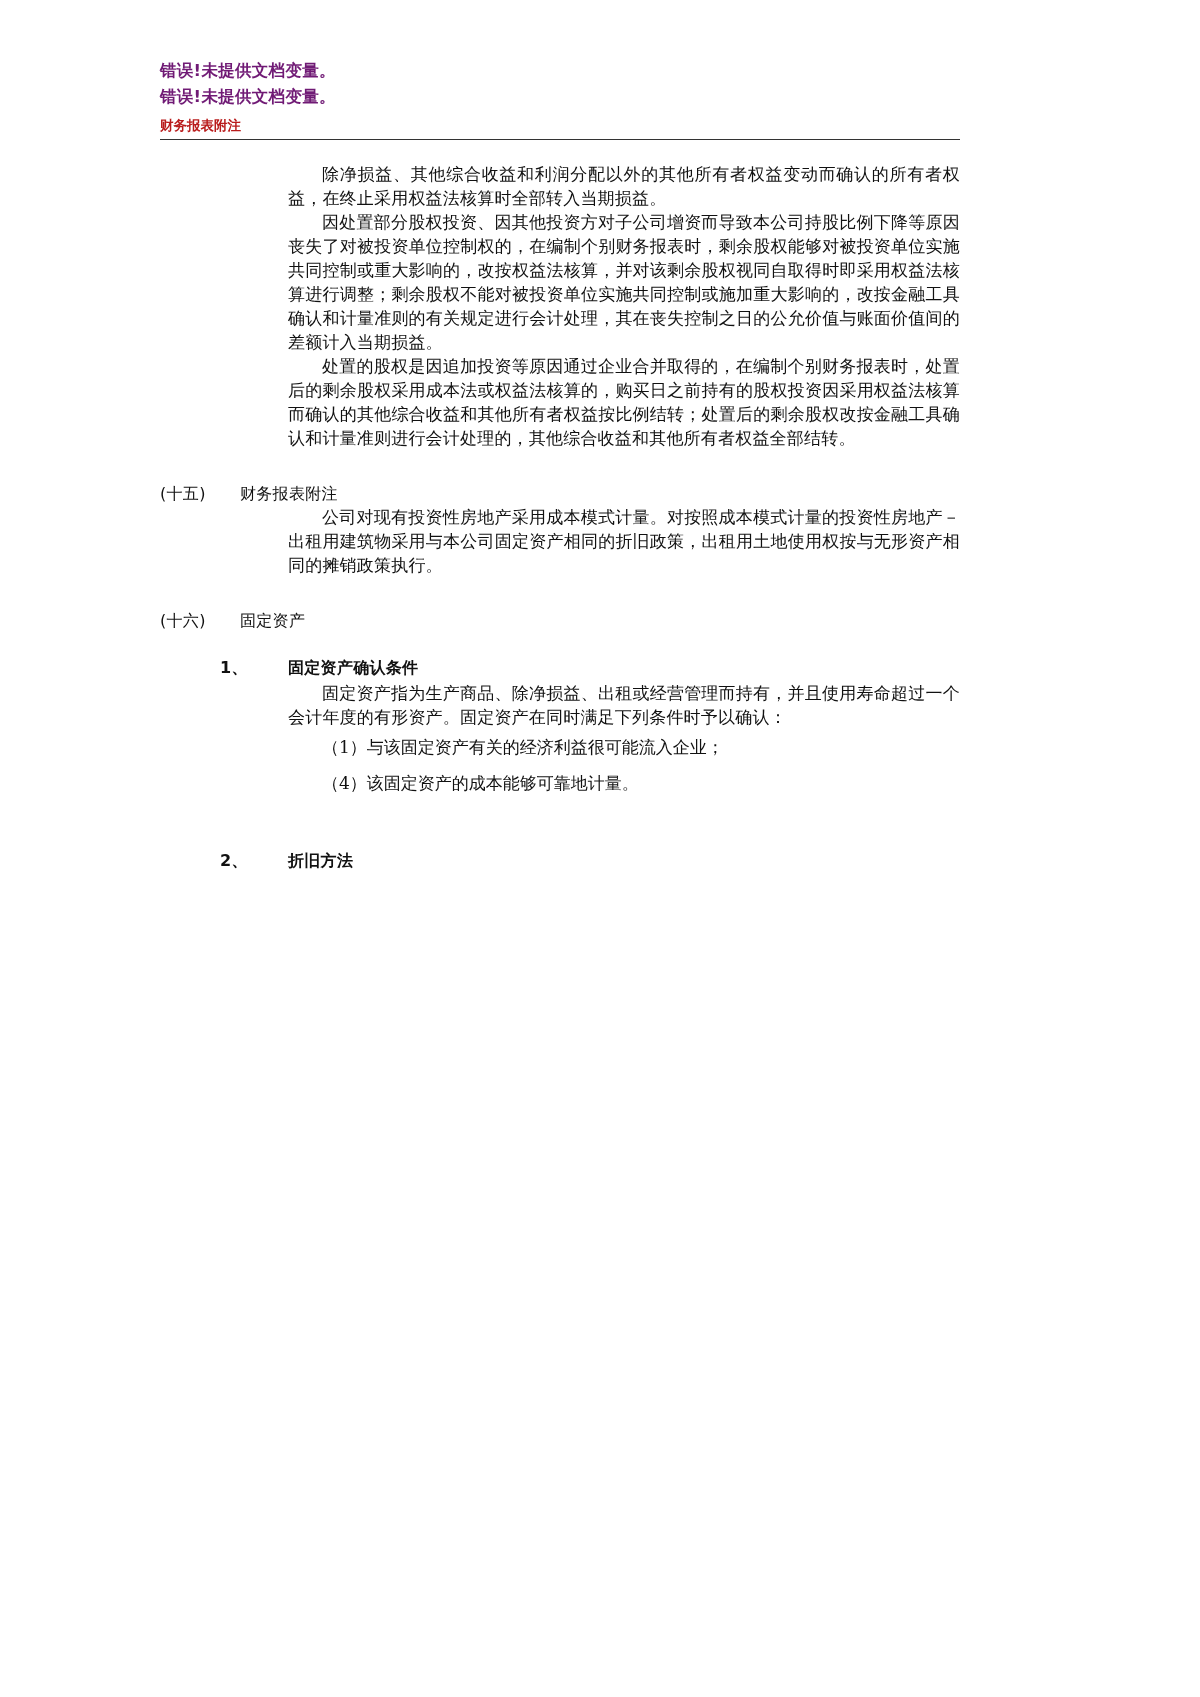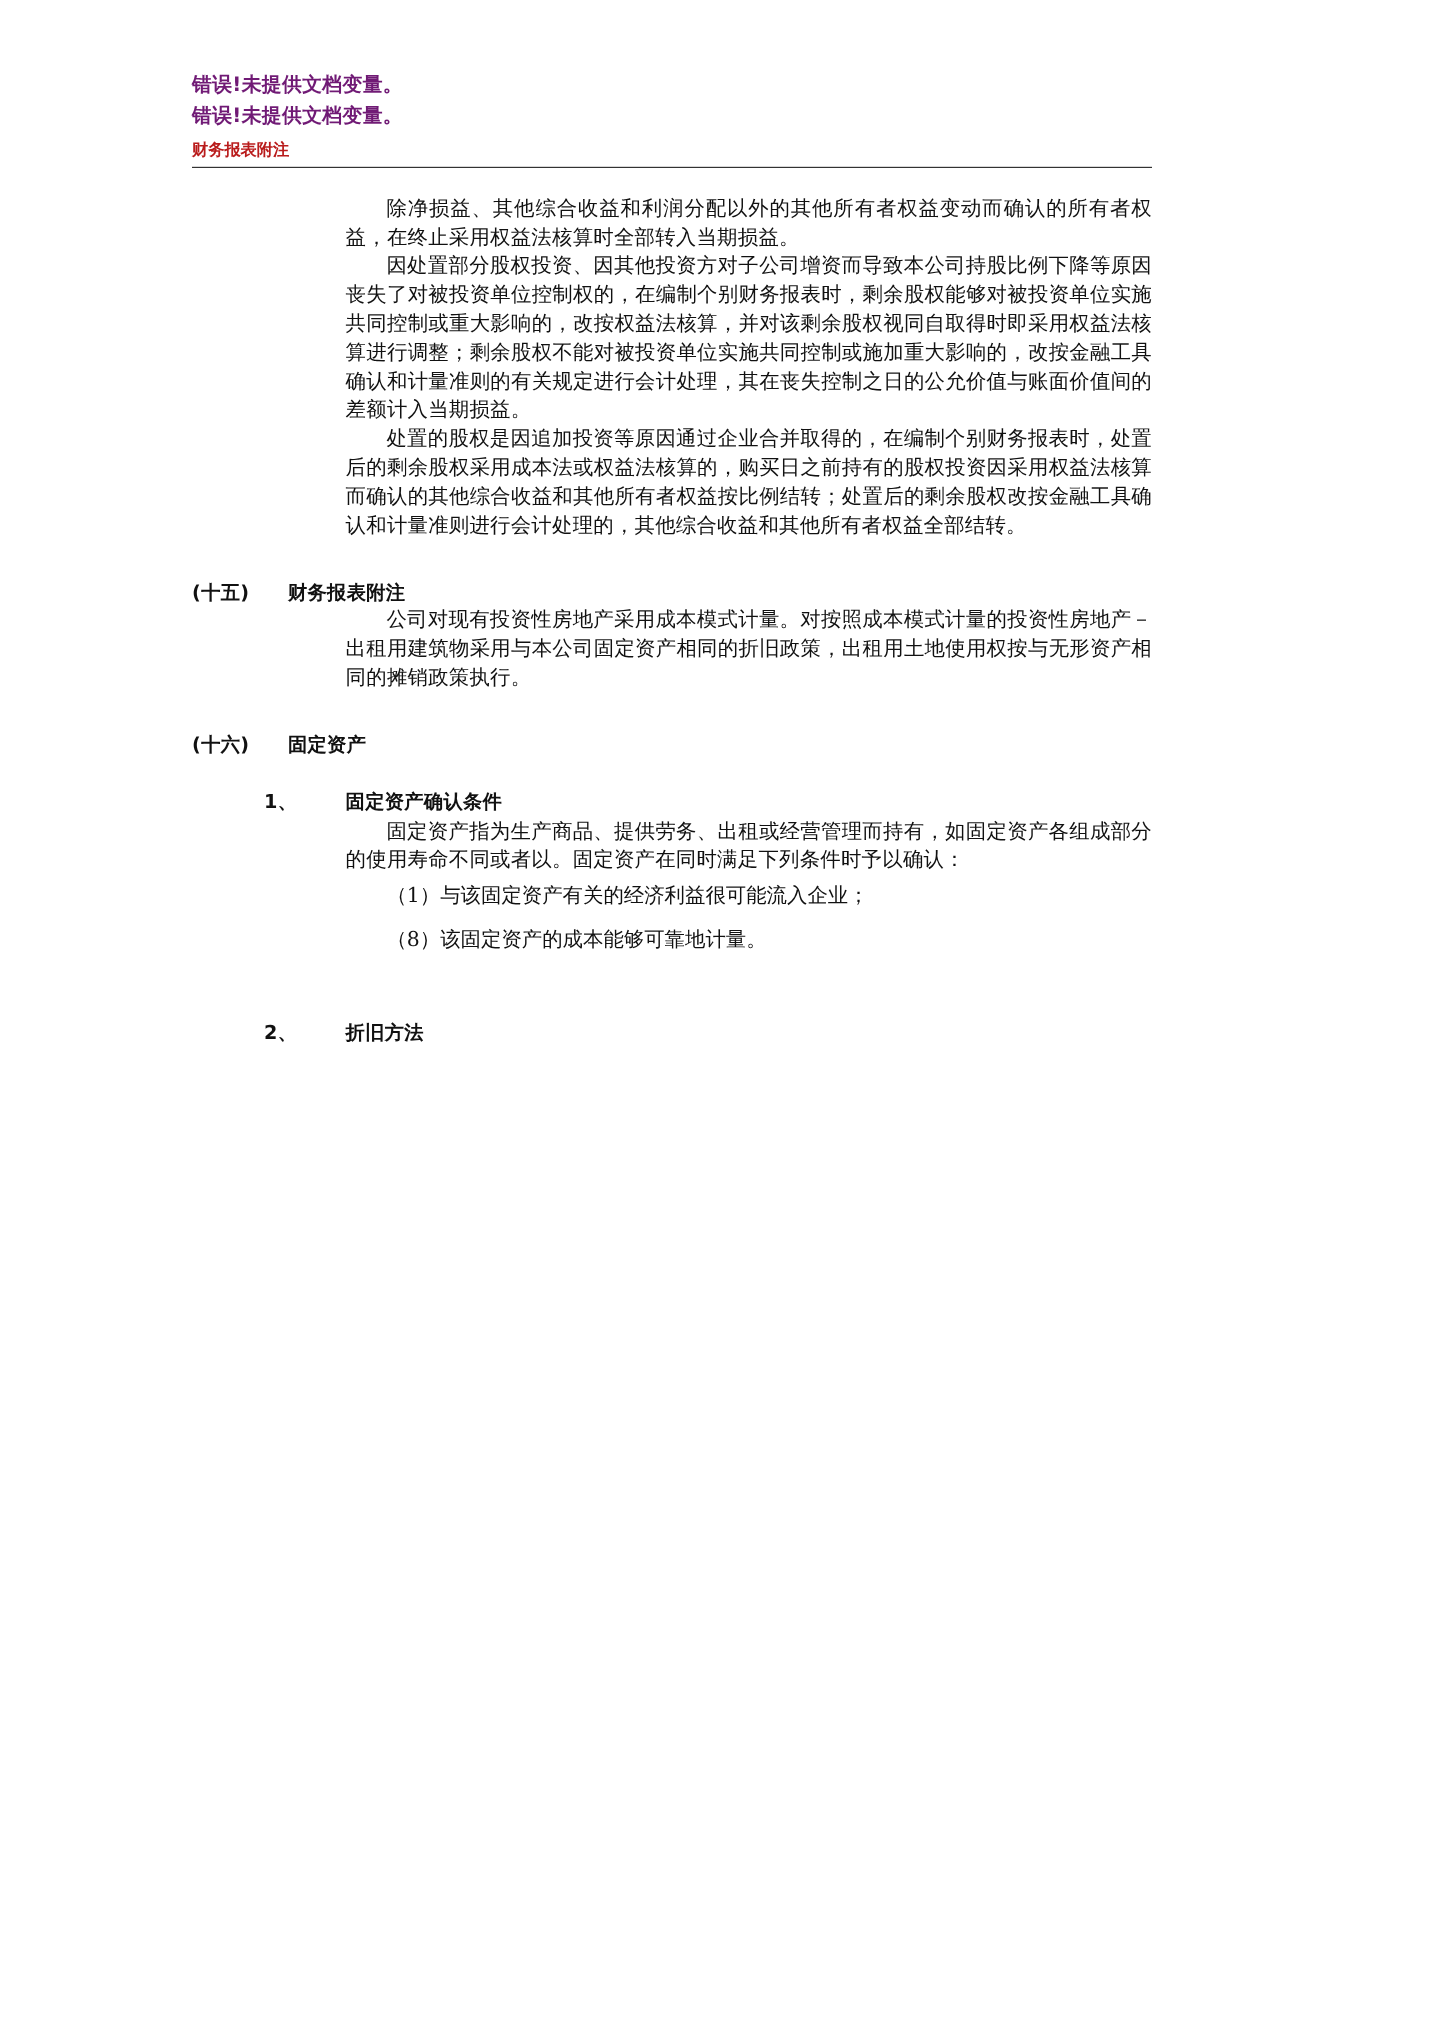--- a/index.html
+++ b/index.html
@@ -63,21 +63,21 @@
   }
   .indent-block-2 {
     margin-left: 128px;
     width: 672px;
   }
   .section-heading {
     margin-top: 34px;
     display: flex;
     align-items: center;
     font-family: "DejaVu Sans", "Liberation Sans", sans-serif;
-    font-weight: bold;
+    font-weight: normal;
     font-size: 16px;
     letter-spacing: 0.3px;
   }
   .section-heading .num {
     width: 80px;
     flex: 0 0 80px;
   }
   .section-heading .title {
     flex: 1;
   }
@@ -141,23 +141,23 @@
       <div class="section-heading">
         <span class="num">(十六)</span>
         <span class="title">固定资产</span>
       </div>
 
       <div class="sub-heading">
         <span class="num">1、</span>
         <span class="title">固定资产确认条件</span>
       </div>
       <div class="sub-block">
-        <p class="para">固定资产指为生产商品、提供劳务、出租或经营管理而持有，如固定资产各组成部分的使用寿命不同或者以。固定资产在同时满足下列条件时予以确认：</p>
+        <p class="para">固定资产指为生产商品、除净损益、出租或经营管理而持有，并且使用寿命超过一个会计年度的有形资产。固定资产在同时满足下列条件时予以确认：</p>
         <p class="list-para">（1）与该固定资产有关的经济利益很可能流入企业；</p>
-        <p class="list-para">（8）该固定资产的成本能够可靠地计量。</p>
+        <p class="list-para">（4）该固定资产的成本能够可靠地计量。</p>
       </div>
 
       <div class="gap-md"></div>
 
       <div class="sub-heading">
         <span class="num">2、</span>
         <span class="title">折旧方法</span>
       </div>
 
     </div>

